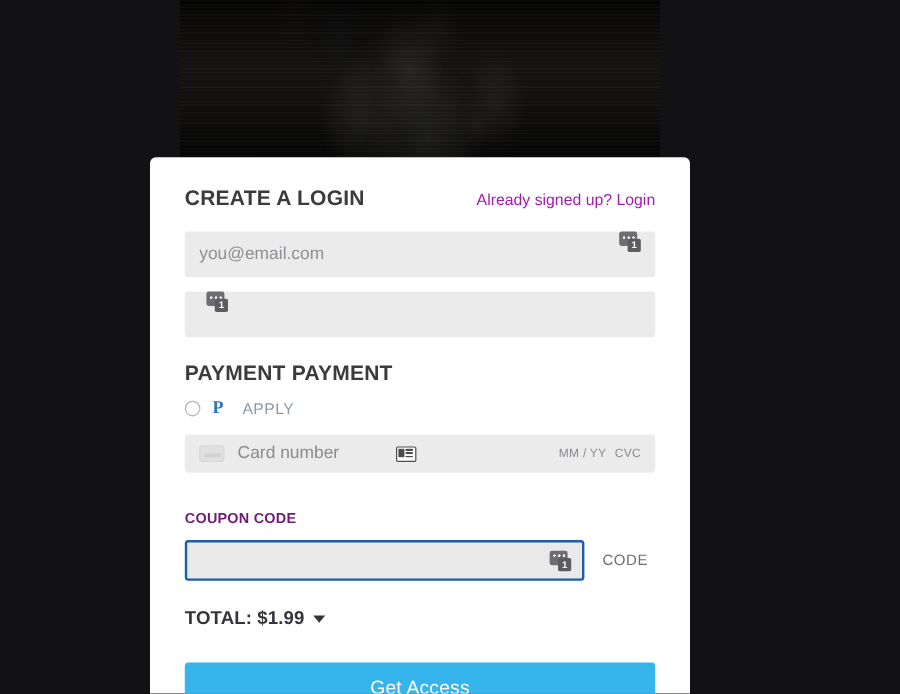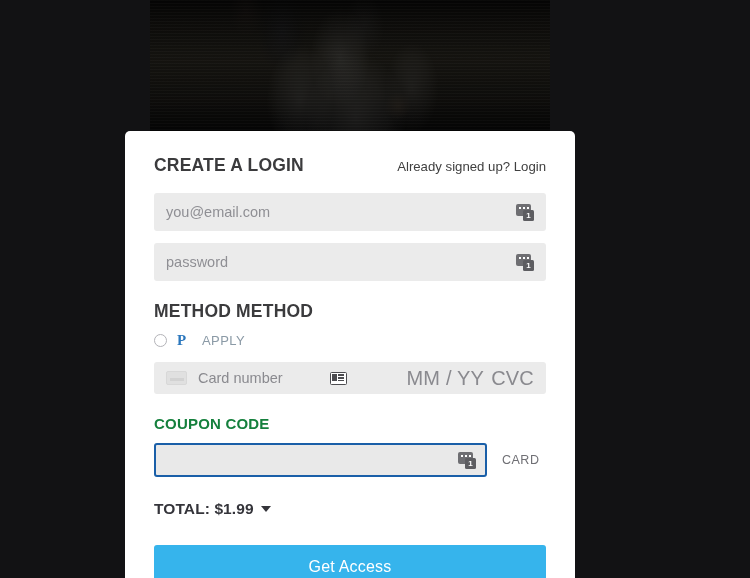--- a/index.html
+++ b/index.html
@@ -81,35 +81,35 @@
     margin-bottom: 17px;
   }
   .section-title {
     font-size: 17.5px;
     font-weight: 700;
     letter-spacing: .2px;
     color: #3b3b3d;
   }
   .login-link {
     font-size: 13.2px;
-    color: #404040;
+    color: #a21caf;
     text-decoration: none;
     cursor: pointer;
     white-space: nowrap;
   }
 
   
   .field {
     position: relative;
     height: 38px;
     background: #ebebeb;
     border: none;
     border-radius: 3px;
     display: flex;
-    align-items: center;
+    align-items: flex-start;
     padding: 0 12px;
     margin-bottom: 12px;
   }
   .field input {
     flex: 1 1 auto;
     height: 100%;
     border: none;
     outline: none;
     background: transparent;
     font-family: "Liberation Sans", sans-serif;
@@ -294,34 +294,34 @@
     position: absolute;
     left: 7.5px; top: 1.5px;
     width: 6px; height: 6.5px;
     background:
       linear-gradient(#4c4c50 0 1.6px, transparent 1.6px 3px,
                       #4c4c50 3px 4.6px, transparent 4.6px 6px,
                       #4c4c50 6px 7.6px);
   }
   .exp-cvc {
     margin-left: auto;
-    font-size: 20px;
+    font-size: 10px;
     color: #8a8a8f;
     letter-spacing: .2px;
     white-space: nowrap;
   }
   .exp-cvc .cvc { margin-left: 7px; }
 
   
   .coupon-heading {
-    font-size: 15px;
+    font-size: 12px;
     font-weight: 700;
     letter-spacing: .2px;
-    color: #15803d;
-    margin: 21px 0 11px 0;
+    color: #701a75;
+    margin: 31px 0 11px 0;
   }
   .coupon-row {
     display: flex;
     align-items: center;
   }
   .coupon-wrap {
     position: relative;
     width: 333px;
     height: 34px;
     background: #e9e9e9;
@@ -409,29 +409,28 @@
     <div class="field">
       <input type="text" placeholder="you@email.com" style="">
       <span class="pm-icon">
         <span class="body"></span>
         <span class="dots"></span>
         <span class="badge">1</span>
       </span>
     </div>
 
     <div class="field">
-      <input type="text" placeholder="password" style="">
       <span class="pm-icon">
         <span class="body"></span>
         <span class="dots"></span>
         <span class="badge">1</span>
       </span>
     </div>
 
-    <div class="pm-heading">METHOD METHOD</div>
+    <div class="pm-heading">PAYMENT PAYMENT</div>
 
     <div class="pm-options">
 
       <label class="pm-option">
         <span class="radio"></span>
         <span class="paypal-icon">P</span>
         <span class="opt-label muted">APPLY</span>
       </label>
     </div>
 
@@ -448,21 +447,21 @@
 
     <div class="coupon-row">
       <div class="coupon-wrap">
         <input type="text" placeholder="" style="">
         <span class="pm-icon">
           <span class="body"></span>
           <span class="dots"></span>
           <span class="badge">1</span>
         </span>
       </div>
-      <button class="apply-btn">CARD</button>
+      <button class="apply-btn">CODE</button>
     </div>
 
     <div class="total-row">
       <span class="total-text">TOTAL: $1.99</span>
       <span class="caret"></span>
     </div>
 
     <button class="cta">Get Access</button>
   </div>
 </div>

